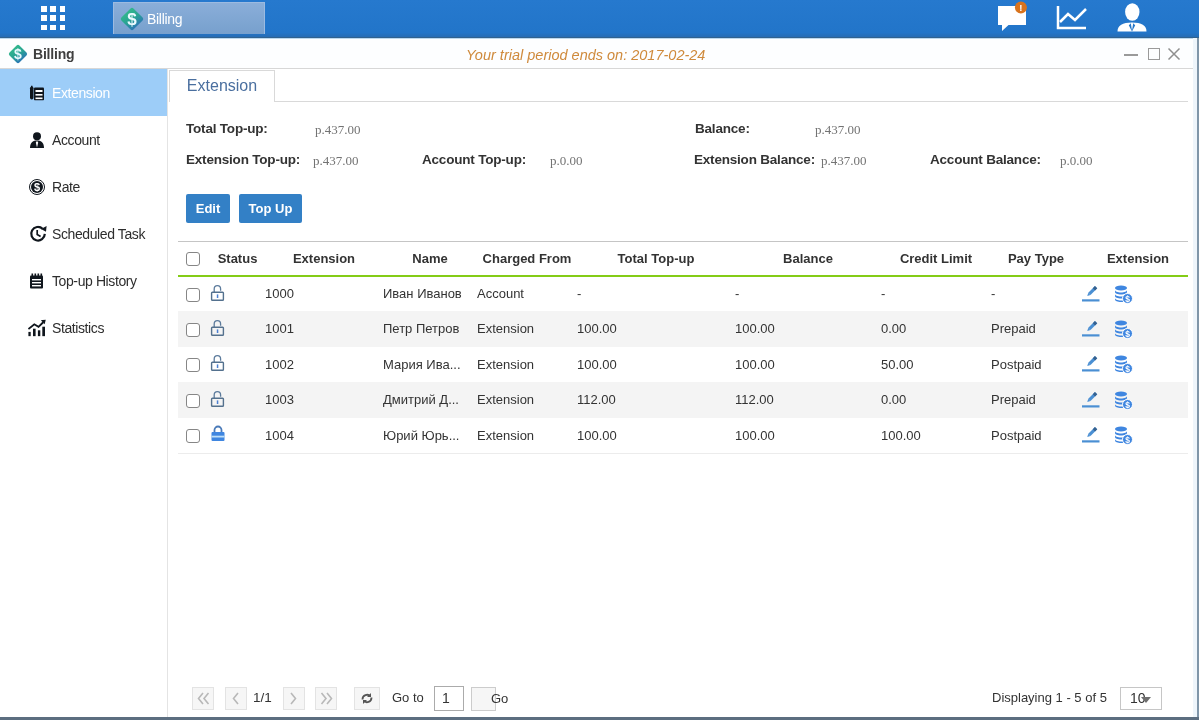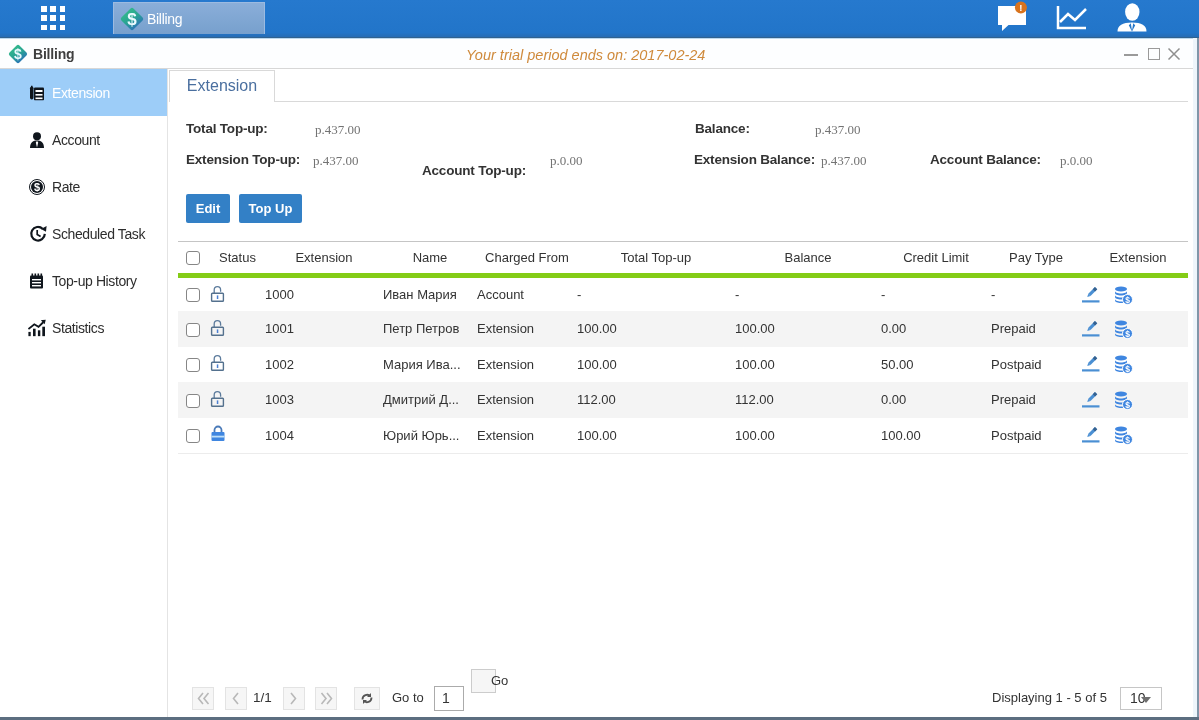--- a/index.html
+++ b/index.html
@@ -37,35 +37,35 @@
 #activetab { position:absolute; left:1px; top:0; width:106px; height:32px; background:#fff;
   border:1px solid #d9d9d9; border-bottom:none; color:#4a6f9f; font-size:16px;
   text-align:center; line-height:30px; }
 .lbl { font-weight:bold; color:#333; font-size:13.5px; letter-spacing:-0.2px; }
 .val { color:#737373; font-size:13px;font-family:Liberation Serif, serif; }
 .srow { position:absolute; height:20px; }
 .btn { position:absolute; top:125px; height:29px; background:#3380c6; color:#fff;
   font-size:13px; font-weight:bold; text-align:center; line-height:29px; border-radius:2px; }
 
 #tbl { position:absolute; left:10px; top:172px; width:1010px; border-collapse:collapse; table-layout:fixed; }
-#tbl th { height:34px; font-size:13px; font-weight:normal; color:#333;
-  border-top:1px solid #c5c5c5; border-bottom:5px solid #84cc16; text-align:center; }
+#tbl th { height:34px; font-size:13px; font-weight:bold; color:#333;
+  border-top:1px solid #c5c5c5; border-bottom:2px solid #84cc16; text-align:center; }
 #tbl td { height:35.5px; font-size:13px; color:#333; }
 #tbl tr.alt td { background:#f4f4f4; }
 #tbl tr.last td { border-bottom:1px solid #ececec; }
 #tbl th:last-child { padding-left:7px; }
 .cb { width:14px; height:14px; border:1px solid #868686; border-radius:3px; background:#fff;
   display:inline-block; vertical-align:middle; }
 
 .pgbtn { position:absolute; top:618px; width:22px; height:23px; background:#f6f6f6;
   border:1px solid #e3e3e3; text-align:center; }
 .pgbtn svg { margin-top:4px; }
 #goto-input { position:absolute; top:617px; left:266px; width:30px; height:25px;
   border:1px solid #ababab; font-size:14px; text-align:left; padding-left:7px; line-height:23px; background:#fff; color:#333;}
-#gobtn { position:absolute; top:600px; left:303px; width:25px; height:24px; background:#f6f6f6;
+#gobtn { position:absolute; top:618px; left:303px; width:25px; height:24px; background:#f6f6f6;
   border:1px solid #ccc; text-align:center; line-height:22px; font-size:13px; color:#333;padding-left:19px; }
 #pagesize { position:absolute; top:618px; left:952px; width:42px; height:23px; background:#fff;
   border:1px solid #c6c6c6; font-size:14px; color:#333; line-height:21px; padding-left:9px; }
 #pagesize .tri { position:absolute; right:10px; top:9px; width:0; height:0;
   border-left:5px solid transparent; border-right:5px solid transparent; border-top:6px solid #6e6e6e; }
 
 #rframe { position:absolute; right:0; top:38px; width:2px; height:679px; background:#8096a9; }
 #bframe { position:absolute; left:0; top:717px; width:1199px; height:3px; background:#5c6e80; }
 </style>
 </head>
@@ -199,21 +199,21 @@
     <div id="activetab">Extension</div>
   </div>
 
   <div class="srow" style="left:18px;top:50px"><span class="lbl">Total Top-up:</span></div>
   <div class="srow" style="left:147px;top:51px"><span class="val">p.437.00</span></div>
   <div class="srow" style="left:527px;top:50px"><span class="lbl">Balance:</span></div>
   <div class="srow" style="left:647px;top:51px"><span class="val">p.437.00</span></div>
 
   <div class="srow" style="left:18px;top:81px"><span class="lbl">Extension Top-up:</span></div>
   <div class="srow" style="left:145px;top:82px"><span class="val">p.437.00</span></div>
-  <div class="srow" style="left:254px;top:92px"><span class="lbl">Account Top-up:</span></div>
+  <div class="srow" style="left:254px;top:81px"><span class="lbl">Account Top-up:</span></div>
   <div class="srow" style="left:382px;top:82px"><span class="val">p.0.00</span></div>
   <div class="srow" style="left:526px;top:81px"><span class="lbl">Extension Balance:</span></div>
   <div class="srow" style="left:653px;top:82px"><span class="val">p.437.00</span></div>
   <div class="srow" style="left:762px;top:81px"><span class="lbl">Account Balance:</span></div>
   <div class="srow" style="left:892px;top:82px"><span class="val">p.0.00</span></div>
 
   <div class="btn" style="left:18px;width:44px">Edit</div>
   <div class="btn" style="left:71px;width:63px">Top Up</div>
 
   <table id="tbl">
@@ -243,21 +243,21 @@
           <th>Extension</th>
     </tr>
     <tr>
       <td style="text-align:left;padding-left:8px"><span class="cb"></span></td>
       <td><svg width="15" height="17" viewBox="0 0 15 17">
               <path d="M4.2 8 V4.9 a3.2 3.2 0 0 1 6.4 0 V6.8" fill="none" stroke="#5c7b9c" stroke-width="1.3"></path>
               <rect x="1.6" y="8.2" width="11.8" height="8" rx="0.8" fill="none" stroke="#54718e" stroke-width="1.4"></rect>
               <rect x="6.8" y="10.4" width="1.5" height="3.6" fill="#4a7fd1"></rect>
             </svg></td>
       <td>1000</td>
-          <td>Иван Мария</td>
+          <td>Иван Иванов</td>
           <td>Account</td>
           <td>-</td>
           <td>-</td>
           <td>-</td>
           <td>-</td>
       <td><svg width="20" height="20" viewBox="0 0 20 20" style="vertical-align:middle;margin-right:12px">
               <g transform="rotate(45 10 8)">
                 <rect x="8.6" y="1" width="3.2" height="9.5" fill="#4a8fd3"></rect>
                 <rect x="8.6" y="1" width="3.2" height="3" fill="#36618f"></rect>
                 <path d="M8.6 10.5 h3.2 l-1.6 3 z" fill="#4a8fd3"></path>

